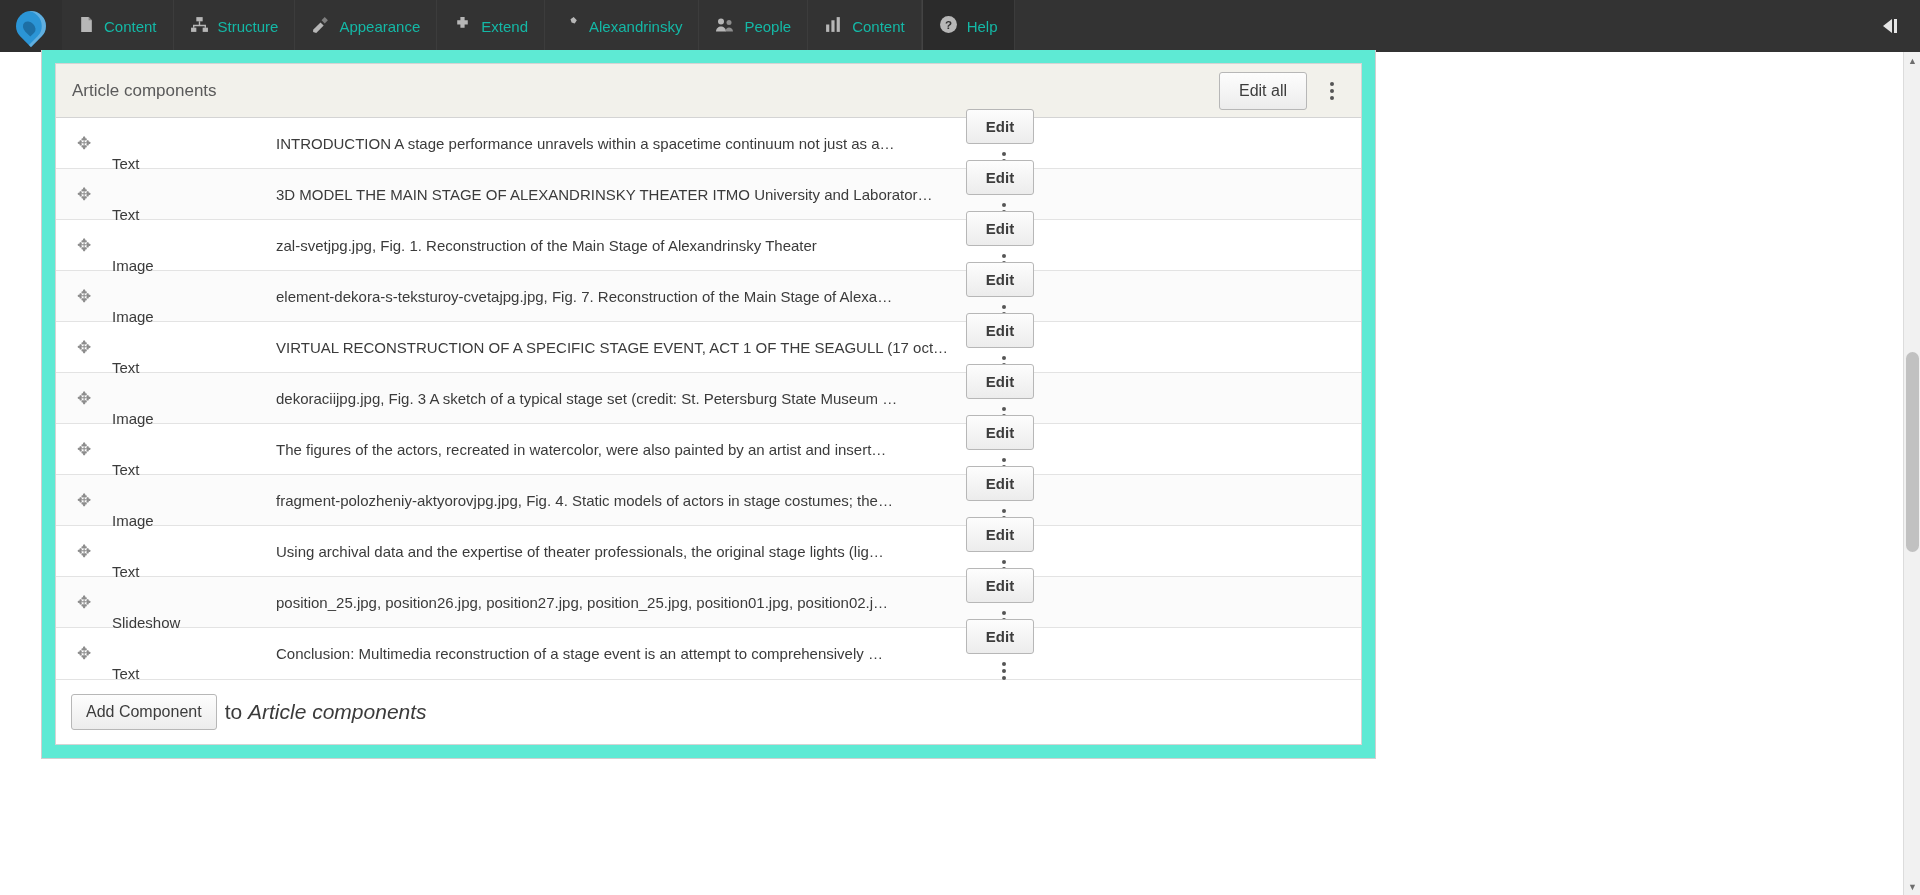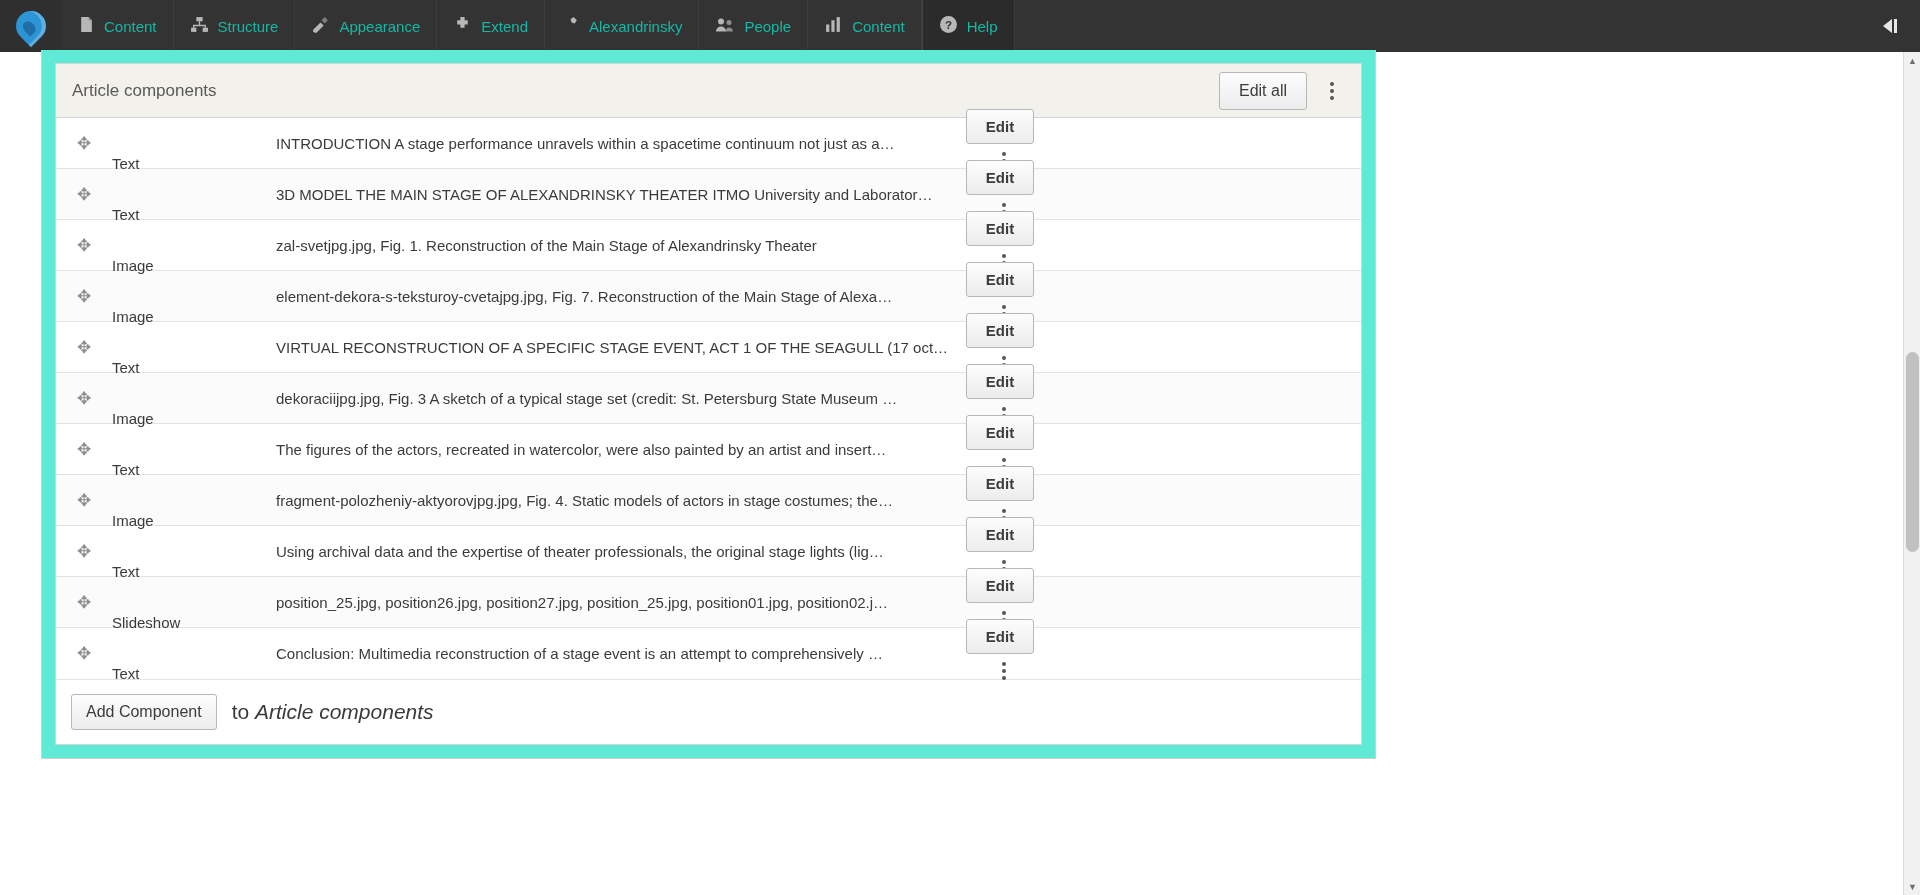--- a/index.html
+++ b/index.html
@@ -181,21 +181,21 @@
     flex-direction: column;
   }
   .btn-edit {
     width: 68px;
     text-align: center;
   }
 
   .add-row {
     display: flex;
     align-items: center;
-    gap: 15px;
+    gap: 8px;
     padding: 14px 0 14px 15px;
     background: #fff;
     border-top: 1px solid #e3e3e3;
   }
   .add-suffix {
     font-size: 21px;
     color: #3b3b3b;
   }
   .add-suffix em { font-style: italic; }
 

